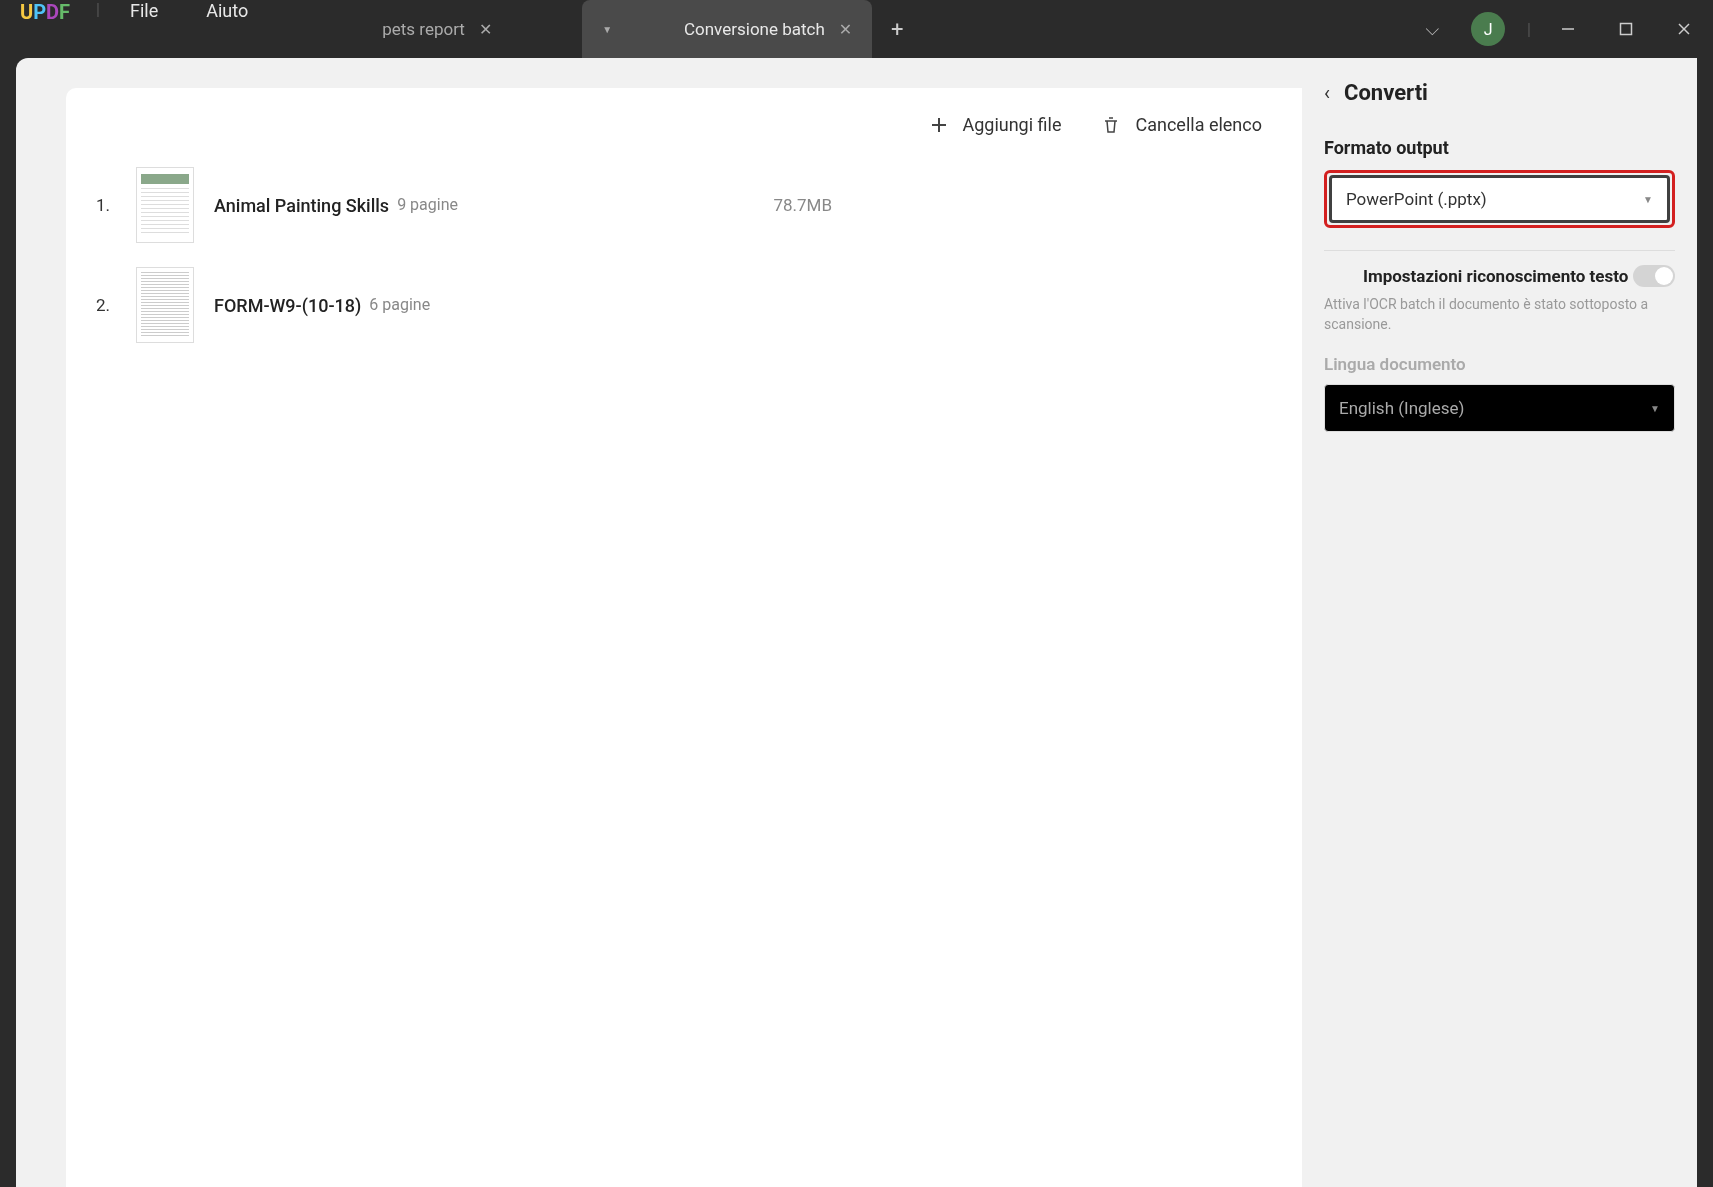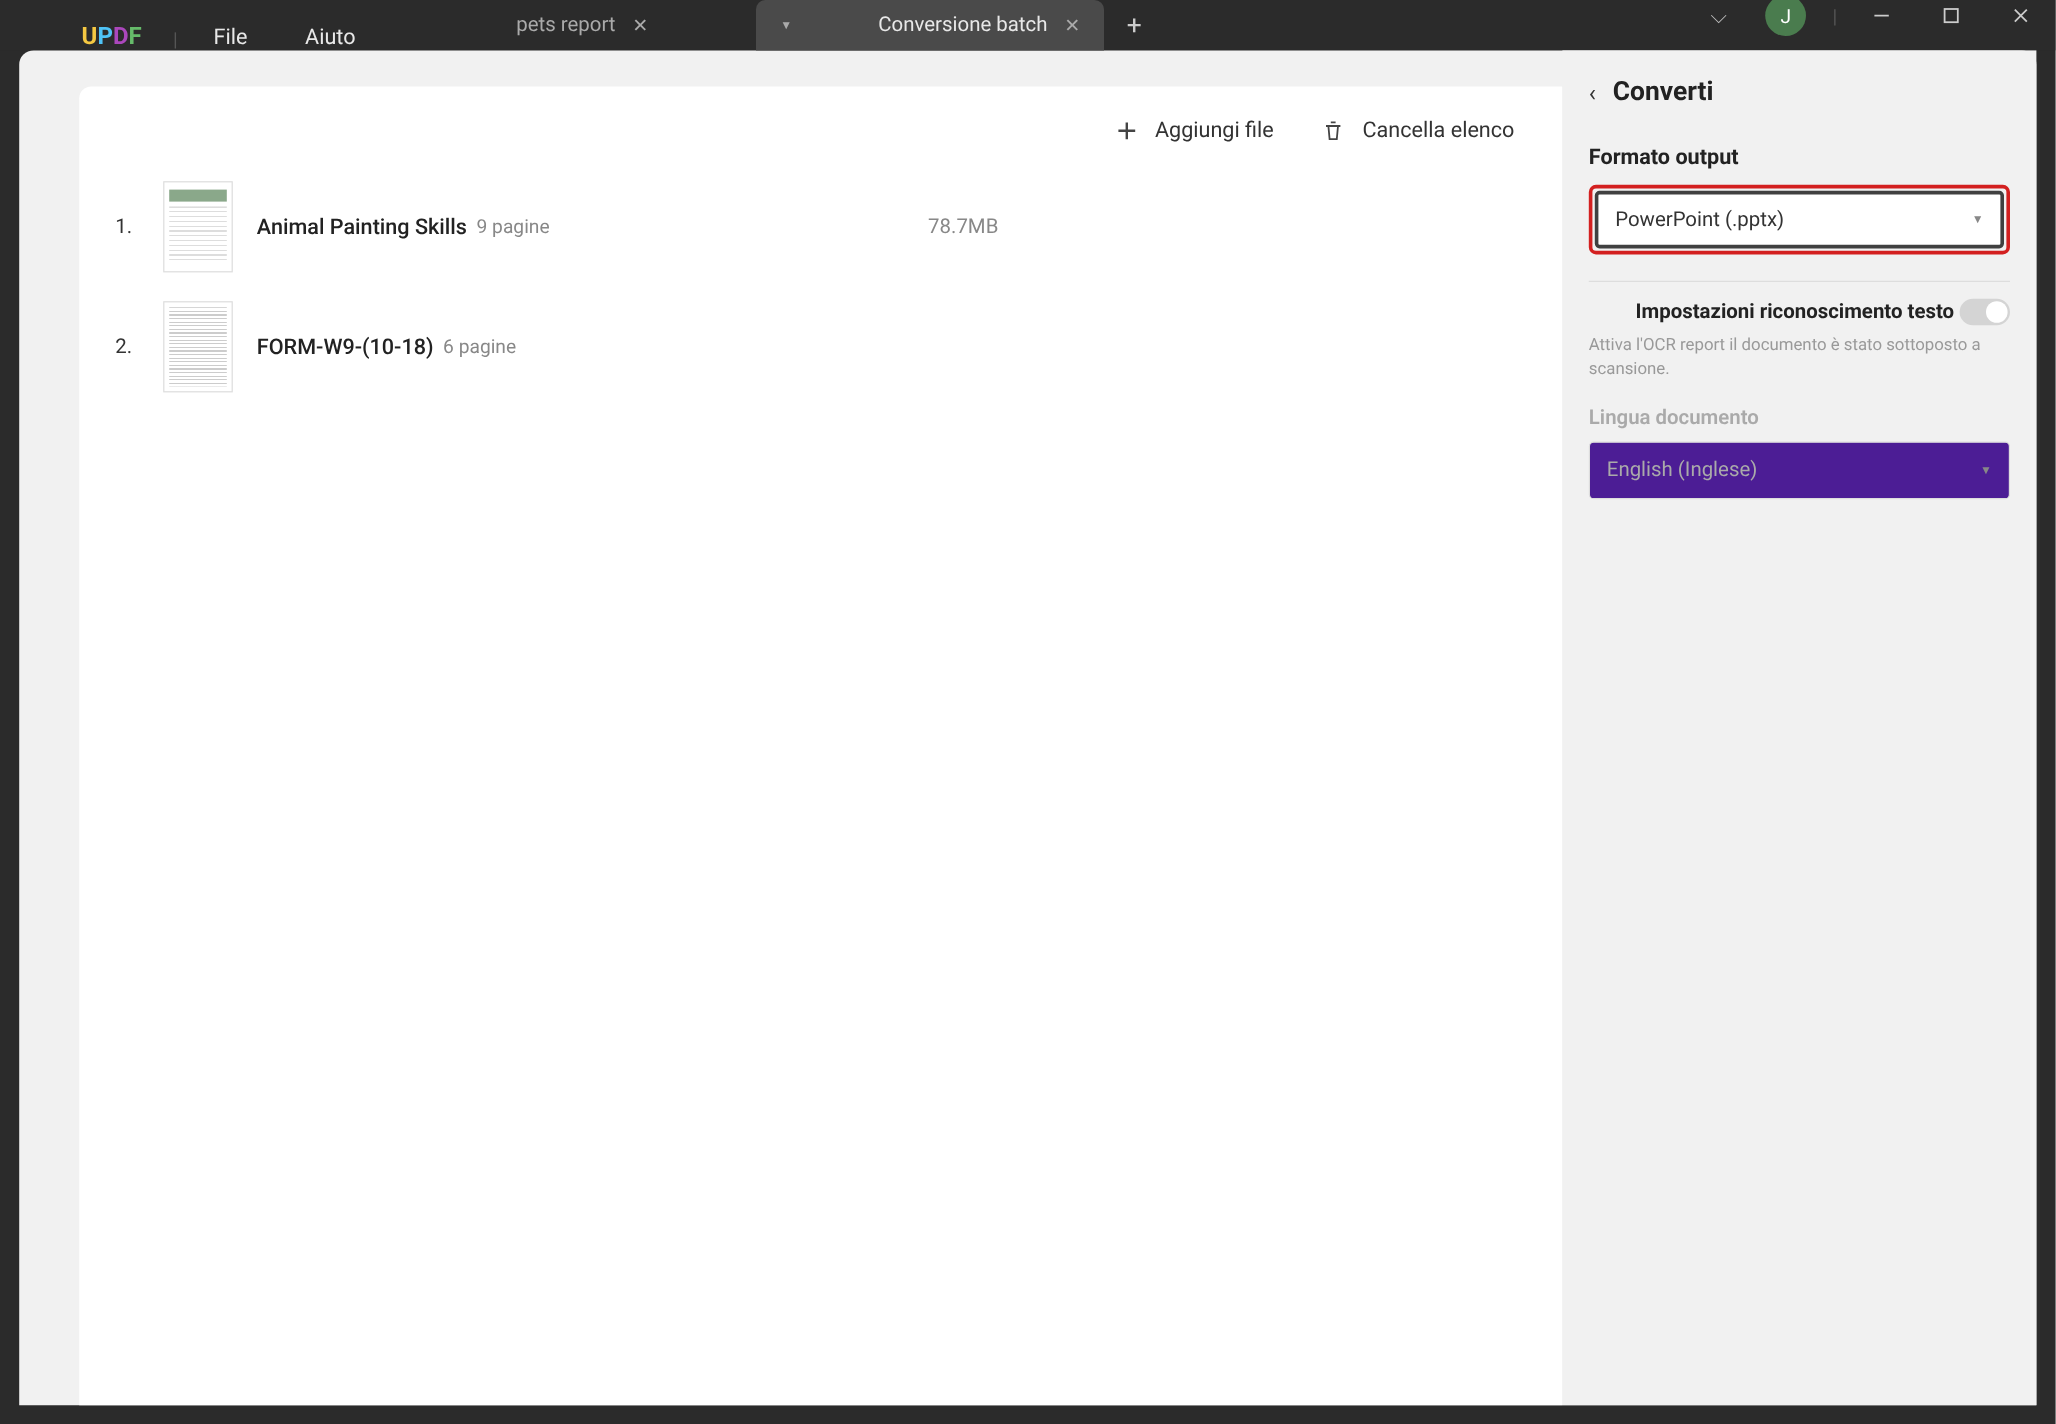--- a/index.html
+++ b/index.html
@@ -1,18 +1,18 @@
 <!DOCTYPE html>
 <html><head>
 <meta charset="utf-8">
 <style>
 * { margin: 0; padding: 0; box-sizing: border-box; font-family: -apple-system, BlinkMacSystemFont, "Segoe UI", Roboto, sans-serif; }
 body { background: #2b2b2b; width: 1713px; height: 1187px; overflow: hidden; }
 
-.titlebar { height: 42px; background: #2b2b2b; display: flex; align-items: flex-end; padding-left: 48px; }
+.titlebar { height: 58px; background: #2b2b2b; display: flex; align-items: flex-start; }
 .logo { padding: 0 20px; font-weight: 700; font-size: 20px; }
 .logo-u { color: #f5c842; }
 .logo-p { color: #4fc3f7; }
 .logo-d { color: #ab47bc; }
 .logo-f { color: #66bb6a; }
 .vbar { color: #555; margin: 0 6px; }
 .menu-item { color: #e8e8e8; padding: 0 24px; font-size: 18px; cursor: pointer; }
 .tabs { display: flex; height: 100%; align-items: stretch; margin-left: 20px; }
 .tab { display: flex; align-items: center; padding: 0 20px; color: #aaa; font-size: 17px; position: relative; min-width: 290px; justify-content: center; gap: 14px; }
 .tab.active { background: #4a4a4a; color: #e8e8e8; border-radius: 8px 8px 0 0; }
@@ -53,21 +53,21 @@
 .select-box { background: #fff; border: 3px solid #404040; border-radius: 4px; height: 48px; display: flex; align-items: center; padding: 0 14px; justify-content: space-between; cursor: pointer; }
 .select-val { font-size: 17px; color: #333; }
 .select-arrow { font-size: 10px; color: #888; }
 .divider { border: none; border-top: 1px solid #ddd; margin: 22px 0 14px 0; }
 .ocr-row { display: flex; align-items: center; justify-content: space-between; margin-left: 39px; }
 .ocr-label { font-size: 17px; font-weight: 700; color: #222; }
 .toggle { width: 42px; height: 22px; background: #d4d4d4; border-radius: 11px; position: relative; cursor: pointer; }
 .toggle::after { content: ""; position: absolute; width: 18px; height: 18px; background: #fff; border-radius: 50%; top: 2px; right: 2px; }
 .ocr-desc { font-size: 14px; color: #999; margin-top: 8px; line-height: 1.4; }
 .lang-label { font-size: 17px; font-weight: 600; color: #aaa; margin-top: 20px; margin-bottom: 10px; }
-.select-lang { background: #4c1d95; border: 1px solid #ddd; border-radius: 4px; height: 48px; display: flex; align-items: center; padding: 0 14px; justify-content: space-between; }
+.select-lang { background: #000000; border: 1px solid #ddd; border-radius: 4px; height: 48px; display: flex; align-items: center; padding: 0 14px; justify-content: space-between; }
 .select-lang .select-val { color: #aaa; }
 .apply-wrap { margin-top: auto; padding: 20px 0 28px 0; }
 .apply-btn { width: 100%; height: 50px; background: #b88aea; color: #fff; border: none; border-radius: 6px; font-size: 18px; cursor: pointer; }
 </style>
 </head>
 <body>
 
 <div class="titlebar">
   <div class="logo">
     <span class="logo-u">U</span><span class="logo-p">P</span><span class="logo-d">D</span><span class="logo-f">F</span>
@@ -158,20 +158,20 @@
       <div class="select-box">
         <span class="select-val">PowerPoint (.pptx)</span>
         <span class="select-arrow">▼</span>
       </div>
     </div>
     <hr class="divider">
     <div class="ocr-row">
       <div class="ocr-label">Impostazioni riconoscimento testo</div>
       <div class="toggle"></div>
     </div>
-    <div class="ocr-desc">Attiva l'OCR report il documento è stato sottoposto a scansione.</div>
+    <div class="ocr-desc">Attiva l'OCR batch il documento è stato sottoposto a scansione.</div>
     <div class="lang-label">Lingua documento</div>
     <div class="select-lang">
       <span class="select-val">English (Inglese)</span>
       <span class="select-arrow">▼</span>
     </div>
   </div>
 </div>
 
 </body></html>

